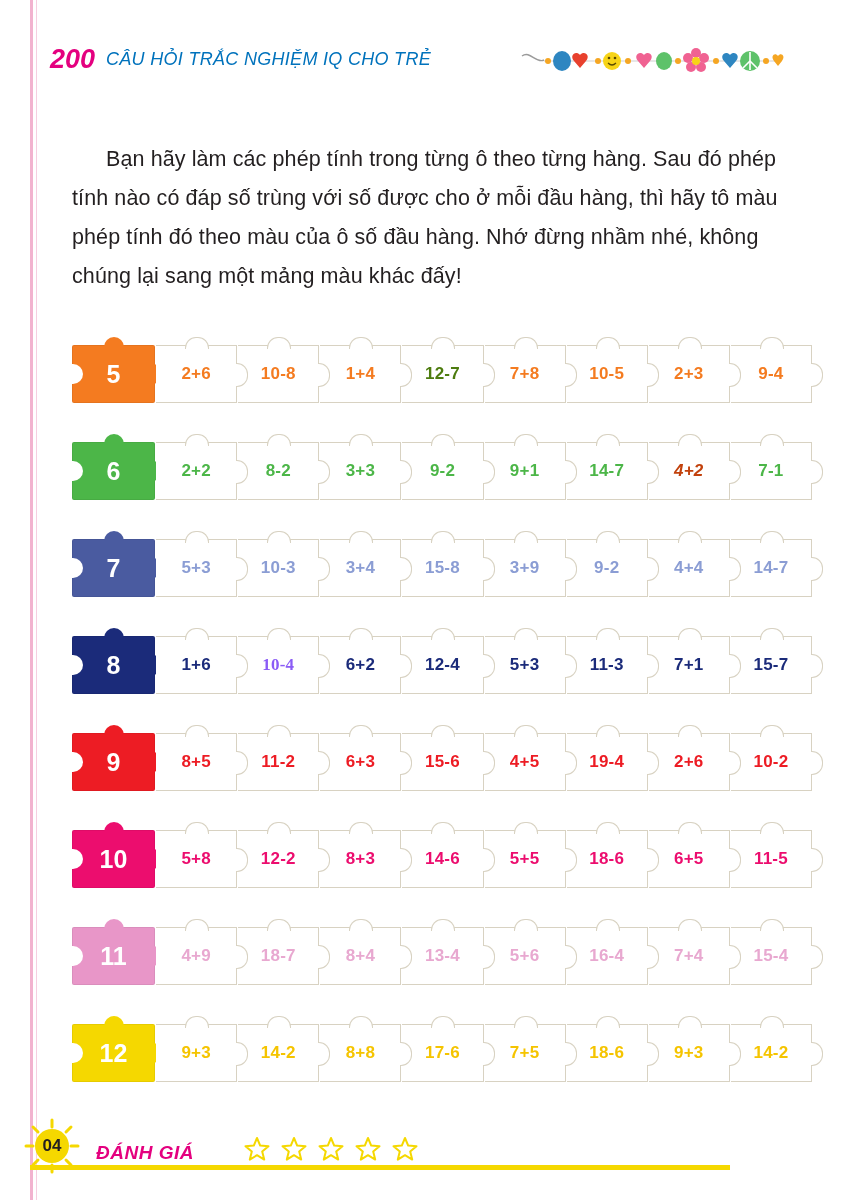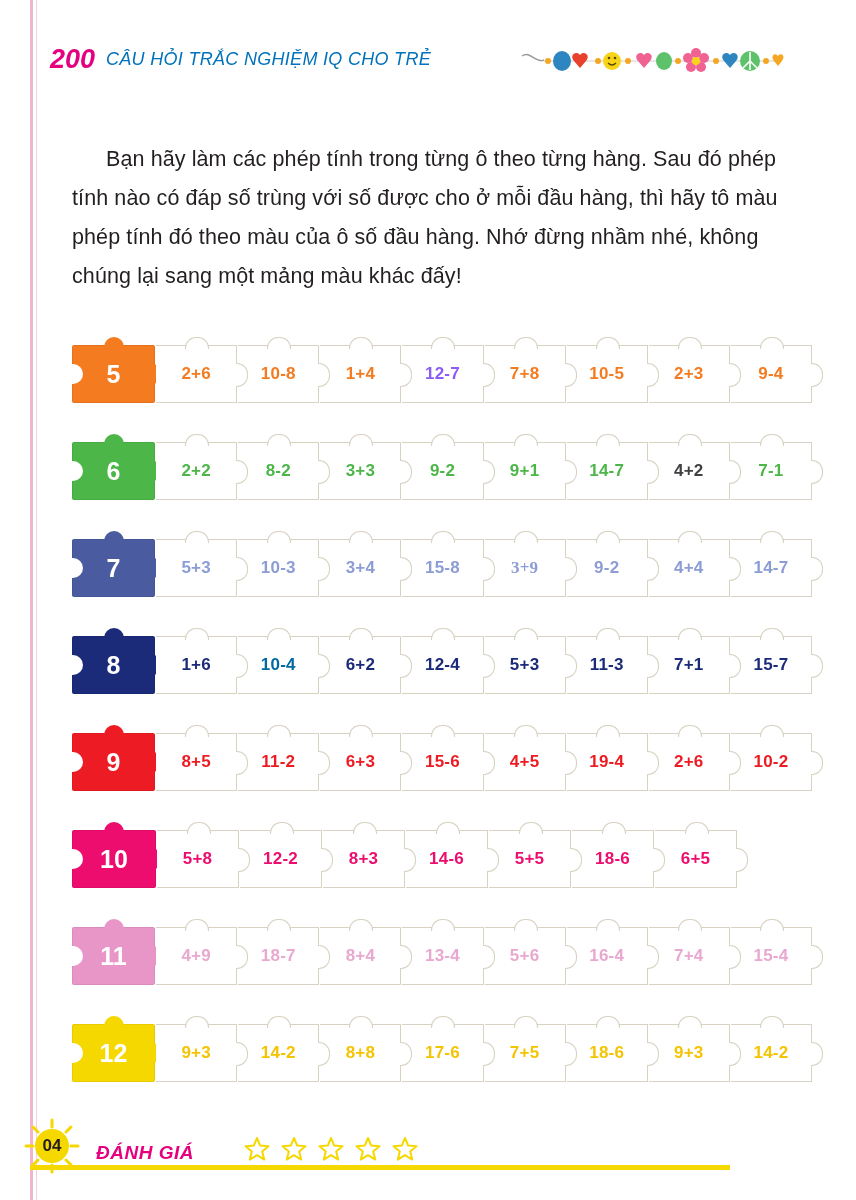--- a/index.html
+++ b/index.html
@@ -345,21 +345,21 @@
             <span class="knob-cover"></span>
             <span class="txt">10-8</span>
           </div>
           <div class="piece cell" style="color: rgb(244, 123, 32);">
             <span class="knob-top"></span>
             <span class="knob-top-cover"></span>
             <span class="knob-right"></span>
             <span class="knob-cover"></span>
             <span class="txt">1+4</span>
           </div>
-          <div class="piece cell" style="color: #8b5cf6;">
+          <div class="piece cell" style="color: #4d7c0f;">
             <span class="knob-top"></span>
             <span class="knob-top-cover"></span>
             <span class="knob-right"></span>
             <span class="knob-cover"></span>
             <span class="txt">12-7</span>
           </div>
           <div class="piece cell" style="color: rgb(244, 123, 32);">
             <span class="knob-top"></span>
             <span class="knob-top-cover"></span>
             <span class="knob-right"></span>
@@ -432,21 +432,21 @@
             <span class="knob-cover"></span>
             <span class="txt">9+1</span>
           </div>
           <div class="piece cell" style="color: rgb(76, 182, 72);">
             <span class="knob-top"></span>
             <span class="knob-top-cover"></span>
             <span class="knob-right"></span>
             <span class="knob-cover"></span>
             <span class="txt">14-7</span>
           </div>
-          <div class="piece cell" style="color: #404040;">
+          <div class="piece cell" style="color: #c2410c; font-style: italic;">
             <span class="knob-top"></span>
             <span class="knob-top-cover"></span>
             <span class="knob-right"></span>
             <span class="knob-cover"></span>
             <span class="txt">4+2</span>
           </div>
           <div class="piece cell" style="color: rgb(76, 182, 72);">
             <span class="knob-top"></span>
             <span class="knob-top-cover"></span>
             <span class="knob-right"></span>
@@ -484,21 +484,21 @@
             <span class="knob-cover"></span>
             <span class="txt">3+4</span>
           </div>
           <div class="piece cell" style="color: rgb(139, 157, 212);">
             <span class="knob-top"></span>
             <span class="knob-top-cover"></span>
             <span class="knob-right"></span>
             <span class="knob-cover"></span>
             <span class="txt">15-8</span>
           </div>
-          <div class="piece cell" style="color: rgb(139, 157, 212); font-family: Liberation Serif, serif;">
+          <div class="piece cell" style="color: rgb(139, 157, 212);">
             <span class="knob-top"></span>
             <span class="knob-top-cover"></span>
             <span class="knob-right"></span>
             <span class="knob-cover"></span>
             <span class="txt">3+9</span>
           </div>
           <div class="piece cell" style="color: rgb(139, 157, 212);">
             <span class="knob-top"></span>
             <span class="knob-top-cover"></span>
             <span class="knob-right"></span>
@@ -529,21 +529,21 @@
             <span class="knob-right" style="background: rgb(27, 43, 122);"></span>
             <span class="txt">8</span>
           </div>
           <div class="piece cell" style="color: rgb(27, 43, 122);">
             <span class="knob-top"></span>
             <span class="knob-top-cover"></span>
             <span class="knob-right"></span>
             <span class="knob-cover"></span>
             <span class="txt">1+6</span>
           </div>
-          <div class="piece cell" style="color: #0369a1;">
+          <div class="piece cell" style="color: #8b5cf6; font-family: Liberation Serif, serif;">
             <span class="knob-top"></span>
             <span class="knob-top-cover"></span>
             <span class="knob-right"></span>
             <span class="knob-cover"></span>
             <span class="txt">10-4</span>
           </div>
           <div class="piece cell" style="color: rgb(27, 43, 122);">
             <span class="knob-top"></span>
             <span class="knob-top-cover"></span>
             <span class="knob-right"></span>
@@ -702,20 +702,27 @@
             <span class="knob-right"></span>
             <span class="knob-cover"></span>
             <span class="txt">18-6</span>
           </div>
           <div class="piece cell" style="color: rgb(236, 13, 110);">
             <span class="knob-top"></span>
             <span class="knob-top-cover"></span>
             <span class="knob-right"></span>
             <span class="knob-cover"></span>
             <span class="txt">6+5</span>
+          </div>
+          <div class="piece cell" style="color: rgb(236, 13, 110);">
+            <span class="knob-top"></span>
+            <span class="knob-top-cover"></span>
+            <span class="knob-right"></span>
+            <span class="knob-cover"></span>
+            <span class="txt">11-5</span>
           </div>
         </div>
       </div>
       <div class="row">
         <div class="row-inner">
           <div class="piece head" style="background: rgb(232, 150, 200);">
             <span class="knob-top" style="background: rgb(232, 150, 200);"></span>
             <span class="hole-left"></span>
             <span class="knob-right" style="background: rgb(232, 150, 200);"></span>
             <span class="txt">11</span>

